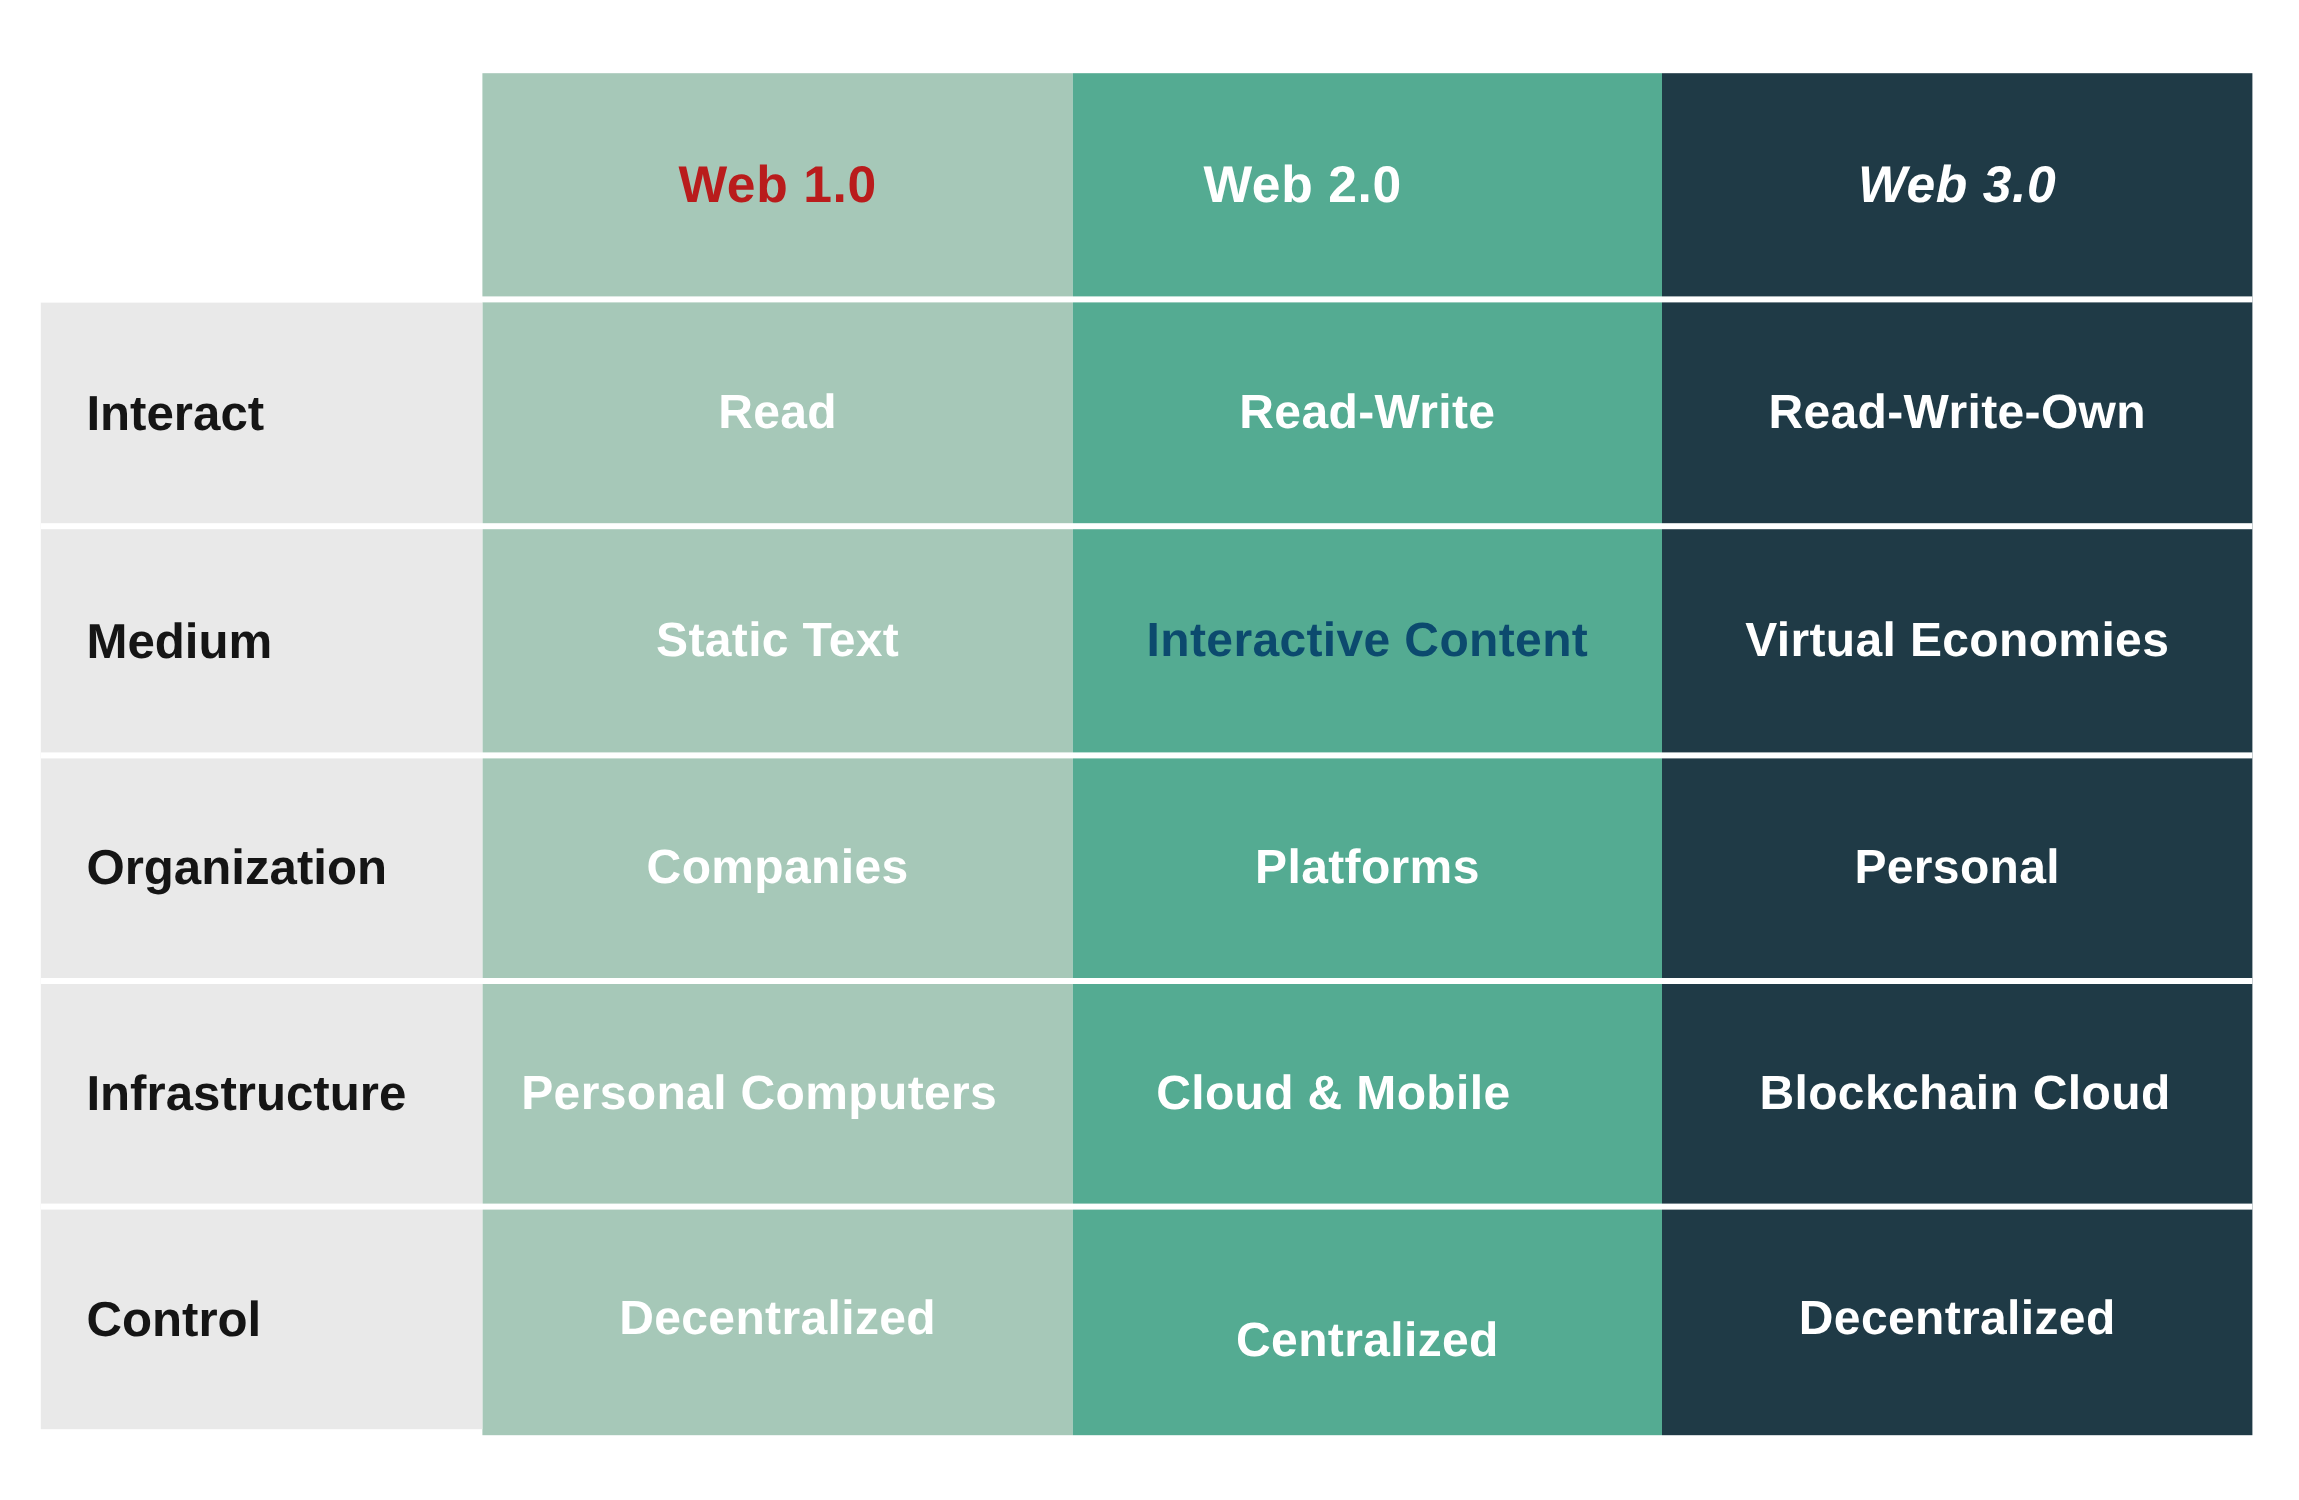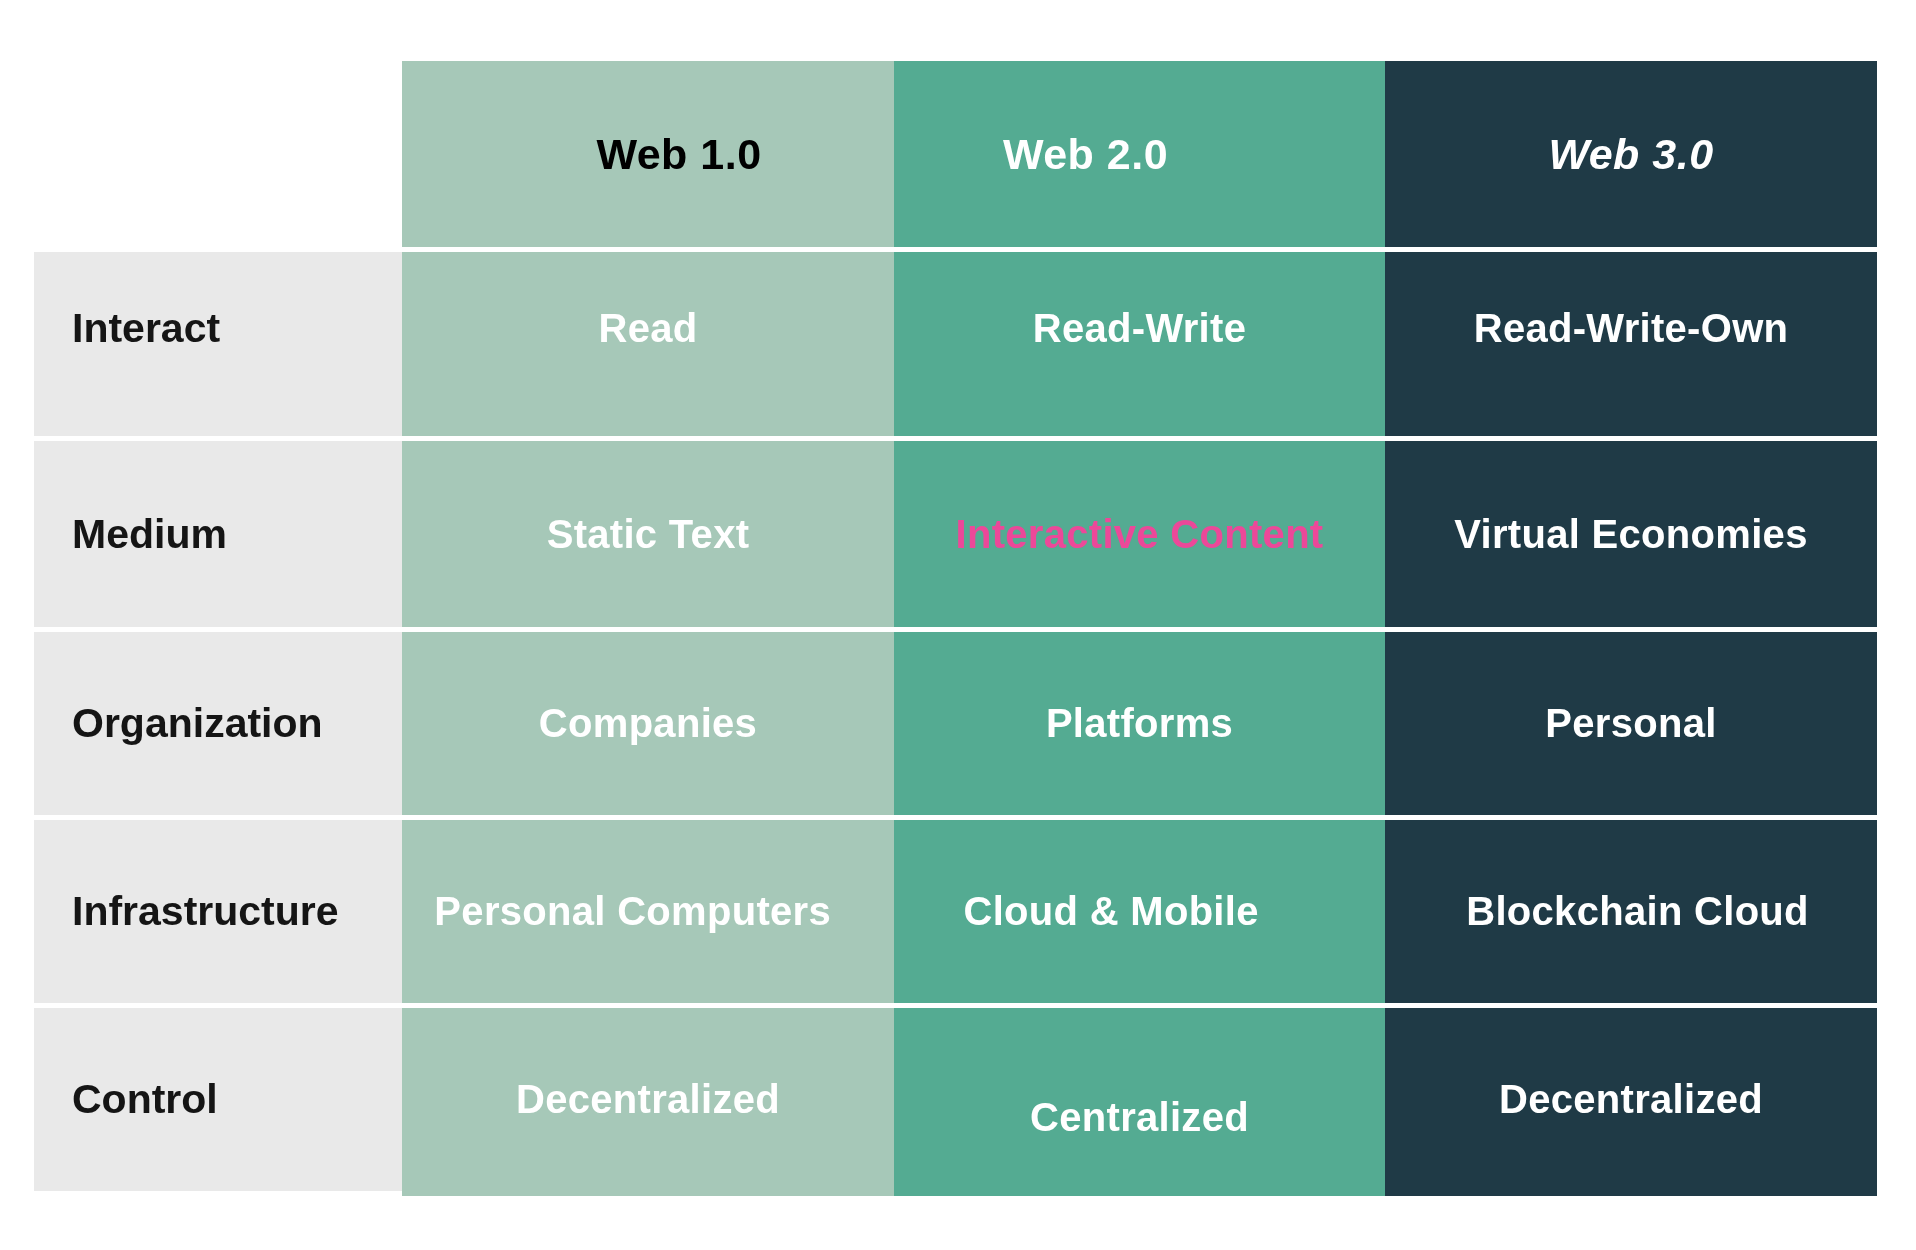--- a/index.html
+++ b/index.html
@@ -46,35 +46,35 @@
 </head>
 <body>
 
 <div class="page">
 
   <div class="col-bg c1" style="background-color: rgb(166, 200, 184);"></div>
   <div class="col-bg c2" style="background-color: rgb(84, 171, 146);"></div>
   <div class="col-bg c3" style="background-color: rgb(31, 58, 70);"></div>
   <div class="label-col-bg" style="background-color: rgb(233, 233, 233);"></div>
 
-  <div class="header-cell h1" style="color: #000000; padding-left: 31px;">Web 1.0</div>
+  <div class="header-cell h1" style="color: #b91c1c;">Web 1.0</div>
   <div class="header-cell h2" style="color: rgb(255, 255, 255);">Web 2.0</div>
   <div class="header-cell h3" style="color: rgb(255, 255, 255);">Web 3.0</div>
 
-  <div class="row" style="top:236px; height:184px;">
+  <div class="row" style="top:252px; height:184px;">
     <div class="cell label" style="color: rgb(21, 21, 21);">Interact</div>
     <div class="cell v1" style="color: rgb(255, 255, 255);">Read</div>
     <div class="cell v2" style="color: rgb(255, 255, 255);">Read-Write</div>
     <div class="cell v3" style="color: rgb(255, 255, 255);">Read-Write-Own</div>
   </div>
 
   <div class="row" style="top:441px; height:186px;">
     <div class="cell label" style="color: rgb(21, 21, 21);">Medium</div>
     <div class="cell v1" style="color: rgb(255, 255, 255);">Static Text</div>
-    <div class="cell v2" style="color: #ec4899;">Interactive Content</div>
+    <div class="cell v2" style="color: #0c4a6e;">Interactive Content</div>
     <div class="cell v3" style="color: rgb(255, 255, 255); border-radius: 16px;">Virtual Economies</div>
   </div>
 
   <div class="row" style="top:632px; height:183px;">
     <div class="cell label" style="color: rgb(21, 21, 21);">Organization</div>
     <div class="cell v1" style="color: rgb(255, 255, 255);">Companies</div>
     <div class="cell v2" style="color: rgb(255, 255, 255);">Platforms</div>
     <div class="cell v3" style="color: rgb(255, 255, 255);">Personal</div>
   </div>
 

